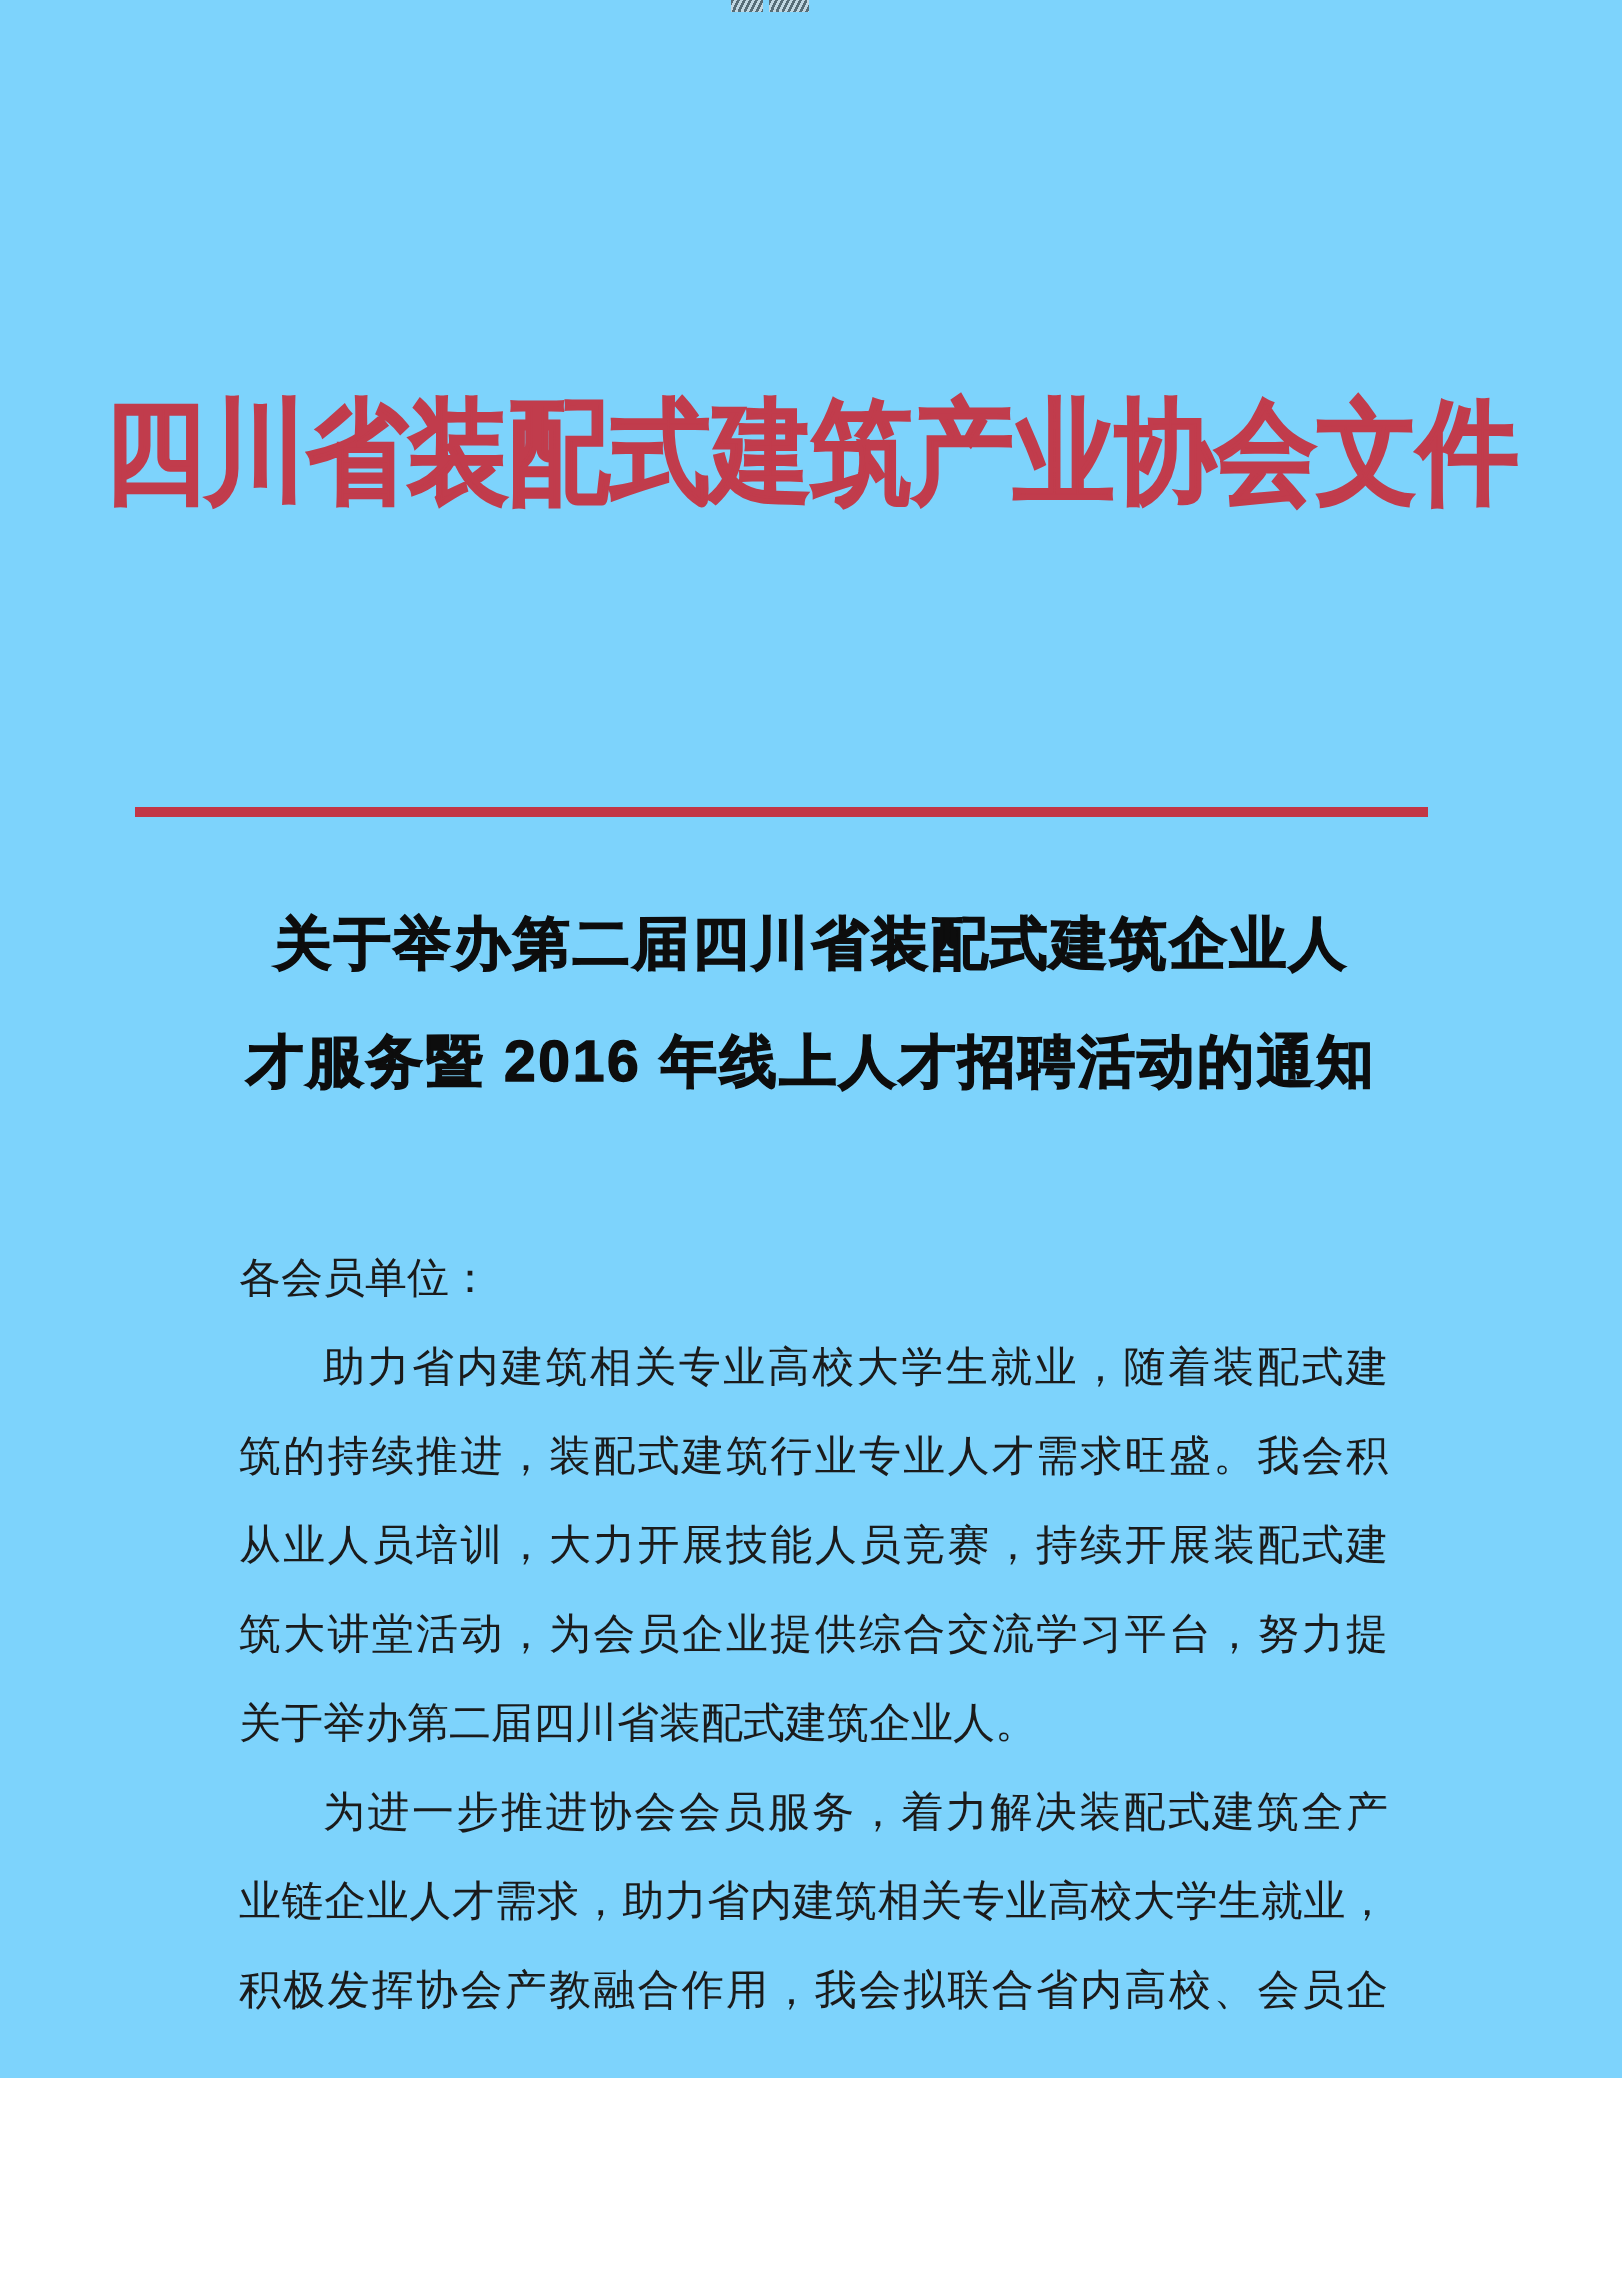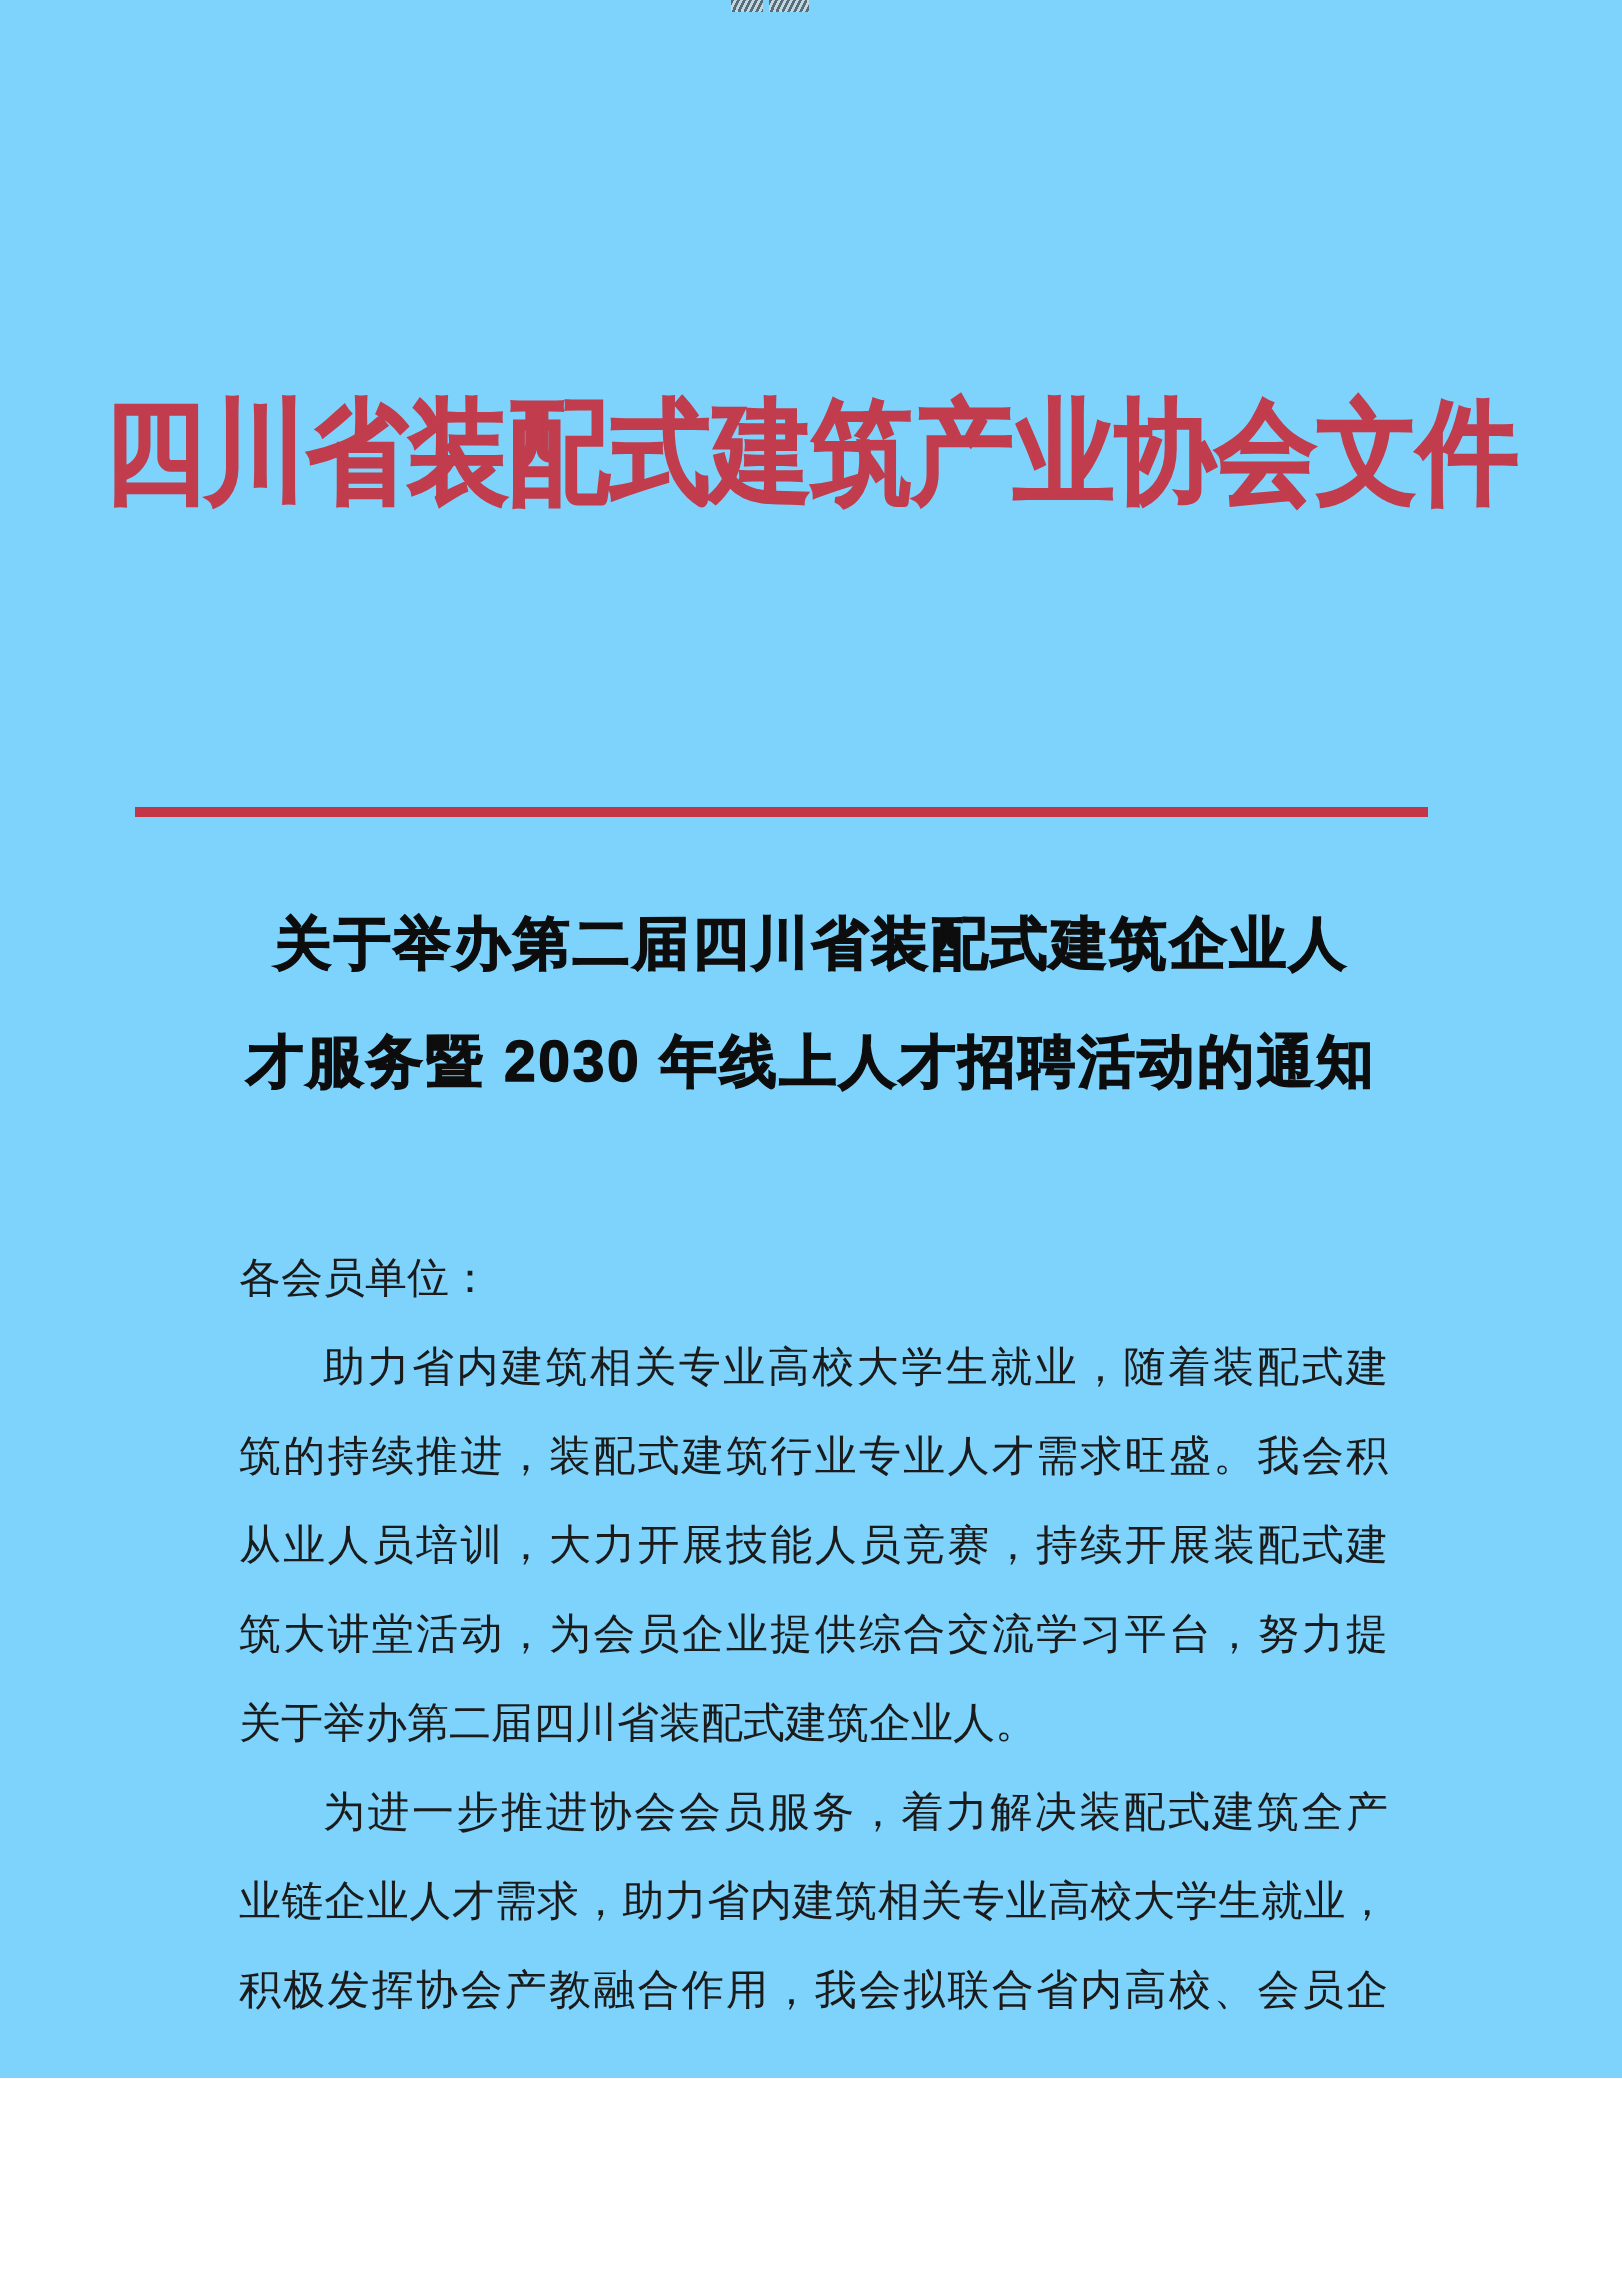--- a/index.html
+++ b/index.html
@@ -115,21 +115,21 @@
   <div class="scan-artifact a"></div>
   <div class="scan-artifact b"></div>
 
   <div class="org-header">四川省装配式建筑产业协会文件</div>
 
 
   <div class="red-rule"></div>
 
   <div class="doc-title">
     <div>关于举办第二届四川省装配式建筑企业人</div>
-    <div>才服务暨 2030 年线上人才招聘活动的通知</div>
+    <div>才服务暨 2016 年线上人才招聘活动的通知</div>
   </div>
 
   <div class="body-block">
     <div class="salutation">各会员单位：</div>
     <div id="paragraphs">
         <div class="paragraph">
           <div class="line indent">助力省内建筑相关专业高校大学生就业，随着装配式建</div>
           <div class="line">筑的持续推进，装配式建筑行业专业人才需求旺盛。我会积</div>
           <div class="line">从业人员培训，大力开展技能人员竞赛，持续开展装配式建</div>
           <div class="line">筑大讲堂活动，为会员企业提供综合交流学习平台，努力提</div>

